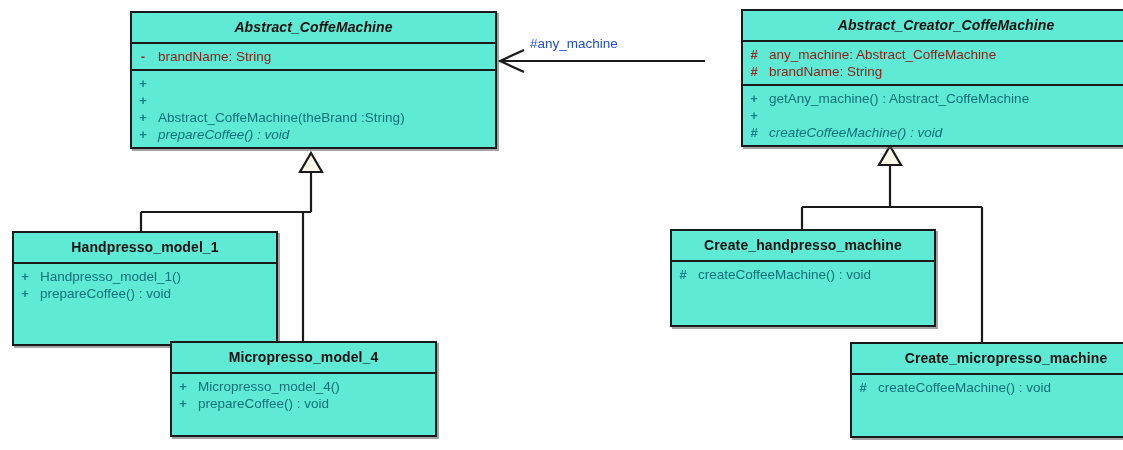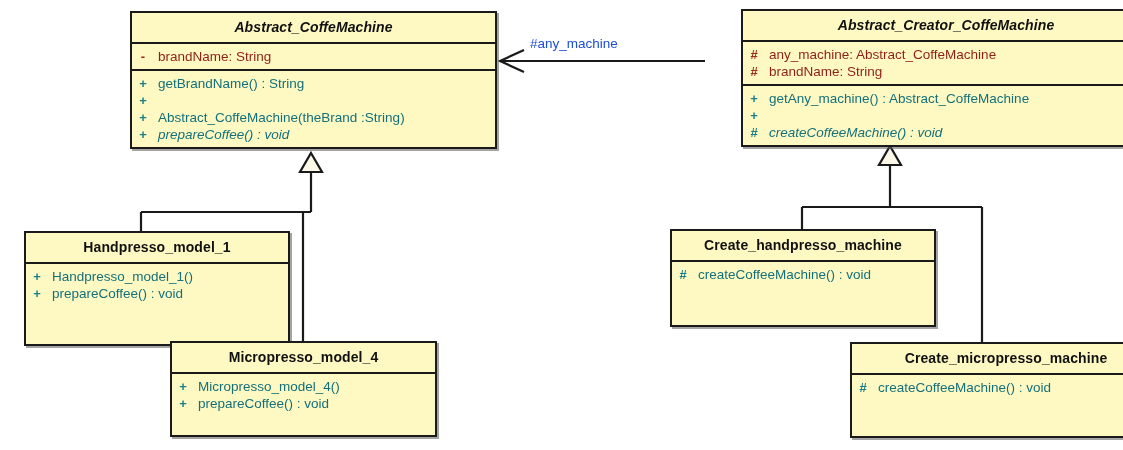--- a/index.html
+++ b/index.html
@@ -22,21 +22,21 @@
     position: absolute;
     left: 0;
     top: 0;
     width: 1123px;
     height: 450px;
     pointer-events: none;
   }
   .uml-class {
     position: absolute;
     box-sizing: border-box;
-    background: #fef9c3;
+    background: #5eead4;
     border: 2px solid #1a1a1a;
     box-shadow: 2px 2px 0 rgba(90,90,90,0.55);
   }
   .class-name {
     text-align: center;
     font-size: 14px;
     font-weight: bold;
     color: #111111;
     padding: 6px 4px 7px 4px;
     letter-spacing: 0.1px;
@@ -115,21 +115,20 @@
     <div class="class-name abstract">Abstract_CoffeMachine</div>
     <div class="compartment">
       <div class="member attr">
         <span class="vis">-</span>
         <span class="member-text">brandName:  String</span>
       </div>
     </div>
     <div class="compartment">
       <div class="member meth">
         <span class="vis">+</span>
-        <span class="member-text">getBrandName() : String</span>
       </div>
       <div class="member meth">
         <span class="vis">+</span>
       </div>
       <div class="member meth">
         <span class="vis">+</span>
         <span class="member-text">Abstract_CoffeMachine(theBrand :String)</span>
       </div>
       <div class="member meth italic">
         <span class="vis">+</span>
@@ -158,21 +157,21 @@
       <div class="member meth">
         <span class="vis">+</span>
       </div>
       <div class="member meth italic">
         <span class="vis">#</span>
         <span class="member-text">createCoffeeMachine() : void</span>
       </div>
     </div>
   </div>
 
-  <div class="uml-class" style="left:24px; top:231px; width:266px; height:115px;">
+  <div class="uml-class" style="left:12px; top:231px; width:266px; height:115px;">
     <div class="class-name">Handpresso_model_1</div>
     <div class="compartment">
       <div class="member meth">
         <span class="vis">+</span>
         <span class="member-text">Handpresso_model_1()</span>
       </div>
       <div class="member meth">
         <span class="vis">+</span>
         <span class="member-text">prepareCoffee() : void</span>
       </div>

